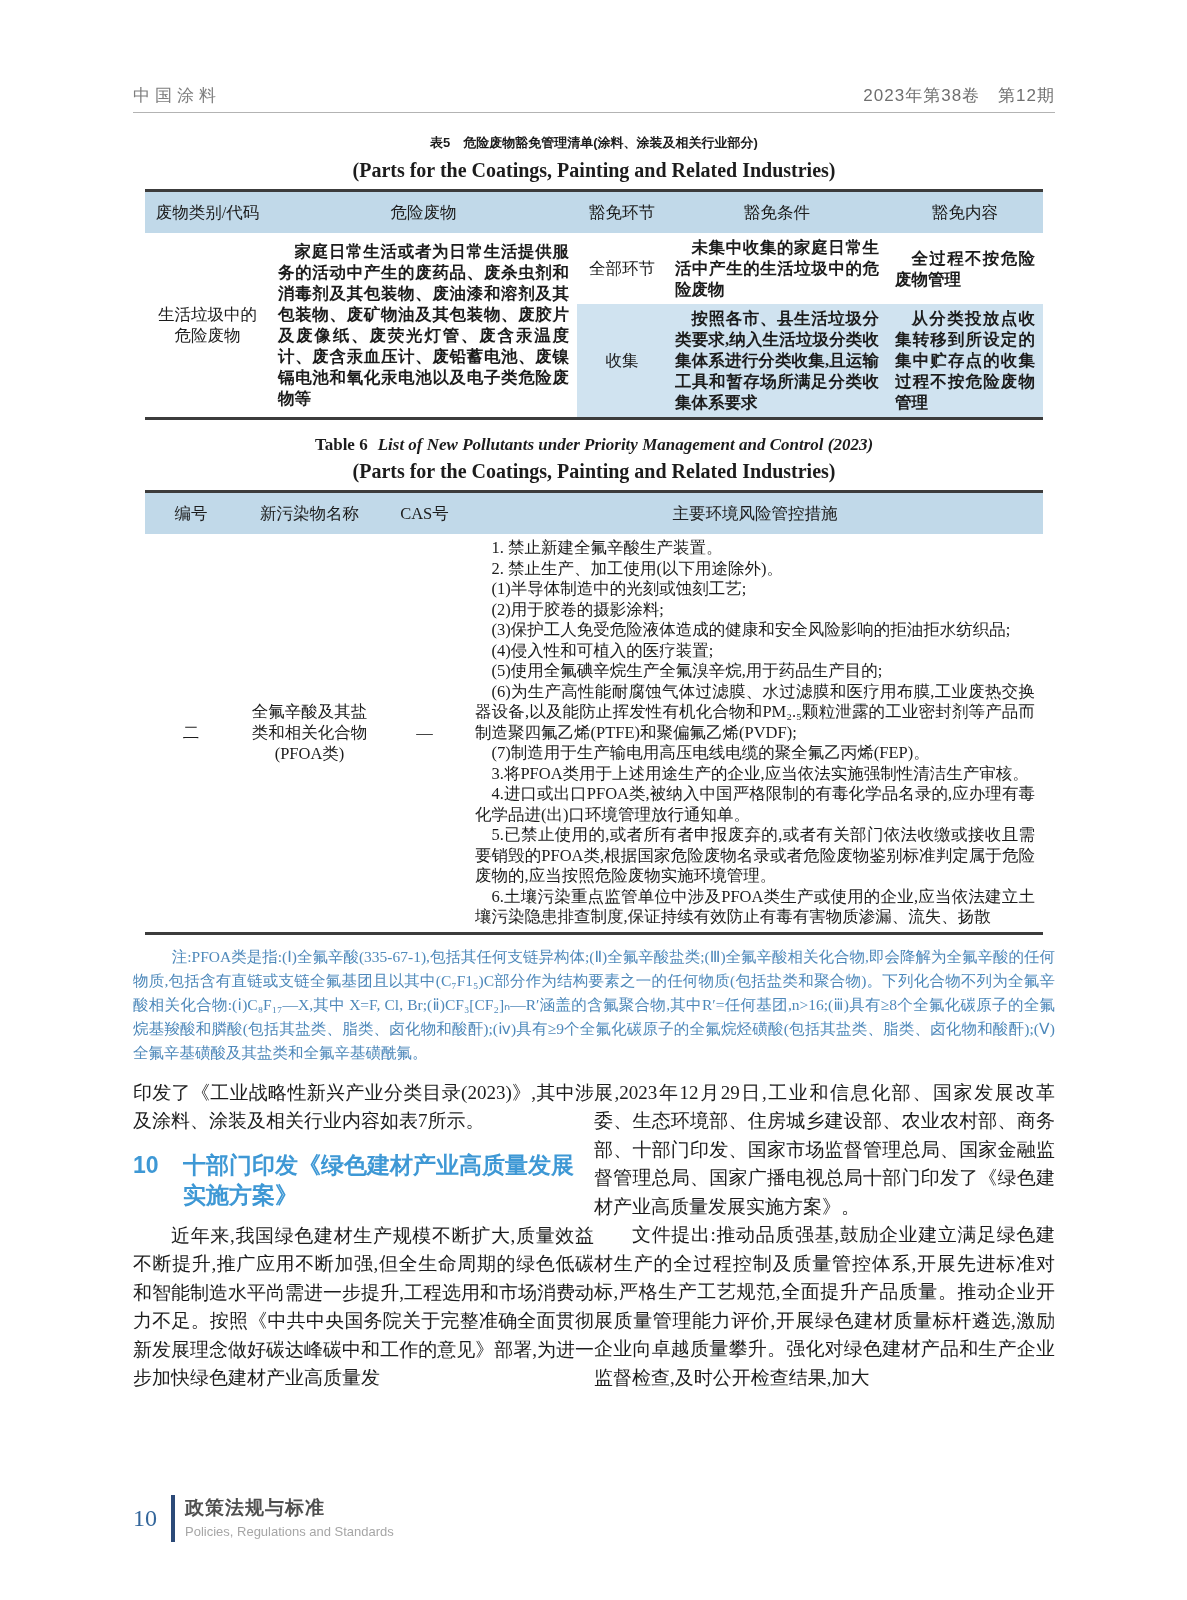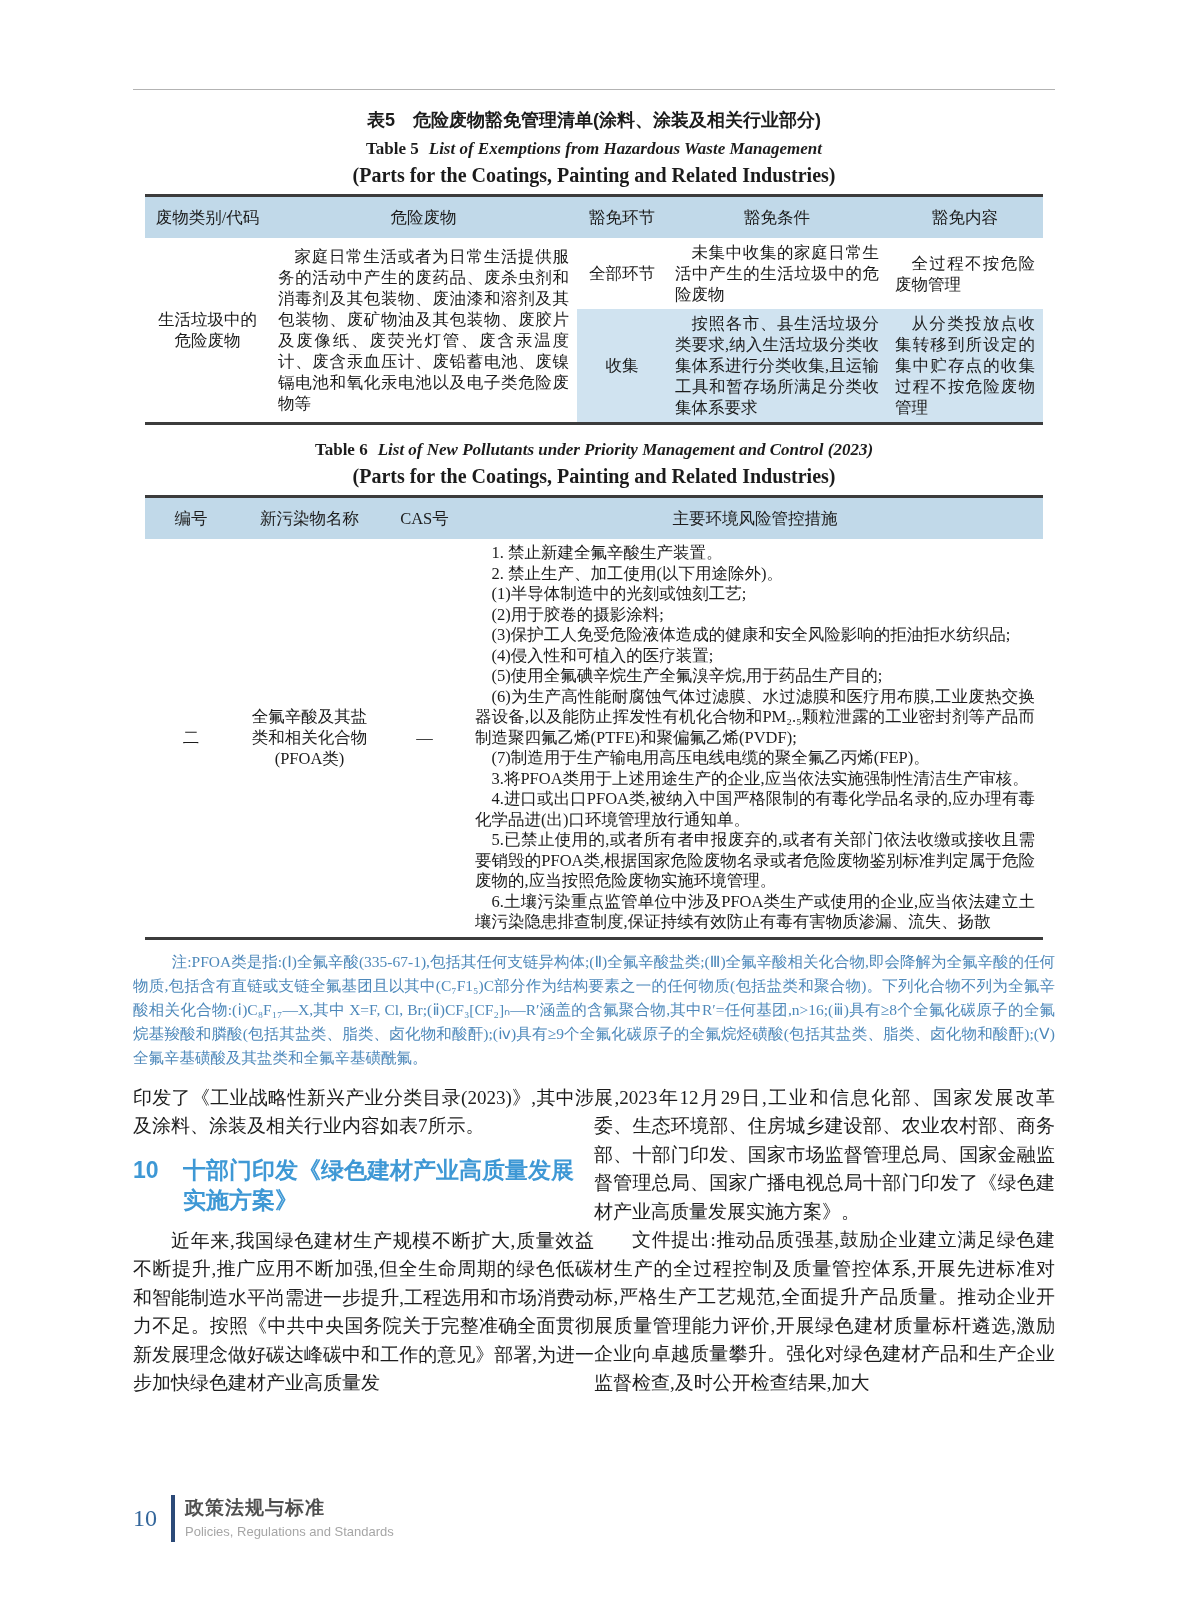--- a/index.html
+++ b/index.html
@@ -13,36 +13,36 @@
   
   .page-header { display:flex; justify-content:space-between; align-items:baseline;
     font-family:"Liberation Sans", sans-serif; font-size:17px; color:#7d7d7d; }
   .ph-left { letter-spacing:5px; }
   .ph-right { letter-spacing:1px; color:#6f6f6f; }
   .header-rule { border-bottom:1.5px solid #b3b3b3; margin-top:5px; }
 
   
   .caption { text-align:center; }
   .cap-zh { font-family:"Liberation Sans", sans-serif; font-weight:bold;
-            font-size:18px; line-height:24px; }
+            font-size:13px; line-height:24px; }
   .cap-en { font-weight:bold; font-size:17px; line-height:22px; margin-top:6px; }
   .cap-en .cap-title { font-style:italic; margin-left:10px; }
   .cap-sub { font-weight:bold; font-size:20px; line-height:21px; margin-top:5px; }
   .cap5 { margin-top:18px; }
   .cap6 { margin-top:14px; }
 
   
   table.tbl { border-collapse:collapse; table-layout:fixed; width:898px;
     margin:8px auto 0 auto; font-size:16.5px; line-height:21px;
     border-top:3px solid #3c3c3c; border-bottom:3px solid #3c3c3c; }
   table.tbl th { background:var(--table_header_bg); font-weight:normal;
     padding:10px 3px; text-align:center; }
   table.tbl td { padding:4px 8px; vertical-align:middle; }
   .cell-center { text-align:center; }
-  .cell-par { text-align:justify; text-indent:1em; }
+  .cell-par { text-align:justify; text-indent:1em;font-weight:bold; }
   tr.shaded td { background:var(--row_shade_bg); }
   .measures p { margin:0; text-align:justify; text-indent:1em; line-height:20.5px; }
 
   
   .note { margin-top:10px; color:var(--note_blue); 
     font-size:15.5px; line-height:24px; text-align:justify; text-indent:2.5em; }
 
   
   .columns { display:flex; margin-top:14px;
     font-size:19px; line-height:28.5px; text-align:justify; }
@@ -65,27 +65,28 @@
     font-size:19px; color:#4f4f4f; letter-spacing:1px; line-height:23px; }
   .f-en { font-family:"Liberation Sans", sans-serif; font-size:13px;
     color:#a6a6a6; line-height:17px; margin-top:2px; }
 </style>
 </head>
 <body>
 
 <div class="page">
   <div class="inner">
 
+    <div class="page-header">
+      <span class="ph-left">中国涂料</span>
+      <span class="ph-right">2023年第38卷　第12期</span>
+    </div>
     <div class="header-rule"></div>
 
     <div class="caption cap5">
       <div class="cap-zh">表5　危险废物豁免管理清单(涂料、涂装及相关行业部分)</div>
-      <div class="cap-en">
-        <span class="cap-label">Table 5</span><span class="cap-title">List of Exemptions from Hazardous Waste Management</span>
-      </div>
       <div class="cap-sub">(Parts for the Coatings, Painting and Related Industries)</div>
     </div>
 
     <table class="tbl">
       <colgroup>
         <col style="width:125px">
           <col style="width:307px">
           <col style="width:90px">
         <col style="width:220px">
           <col style="width:156px">

